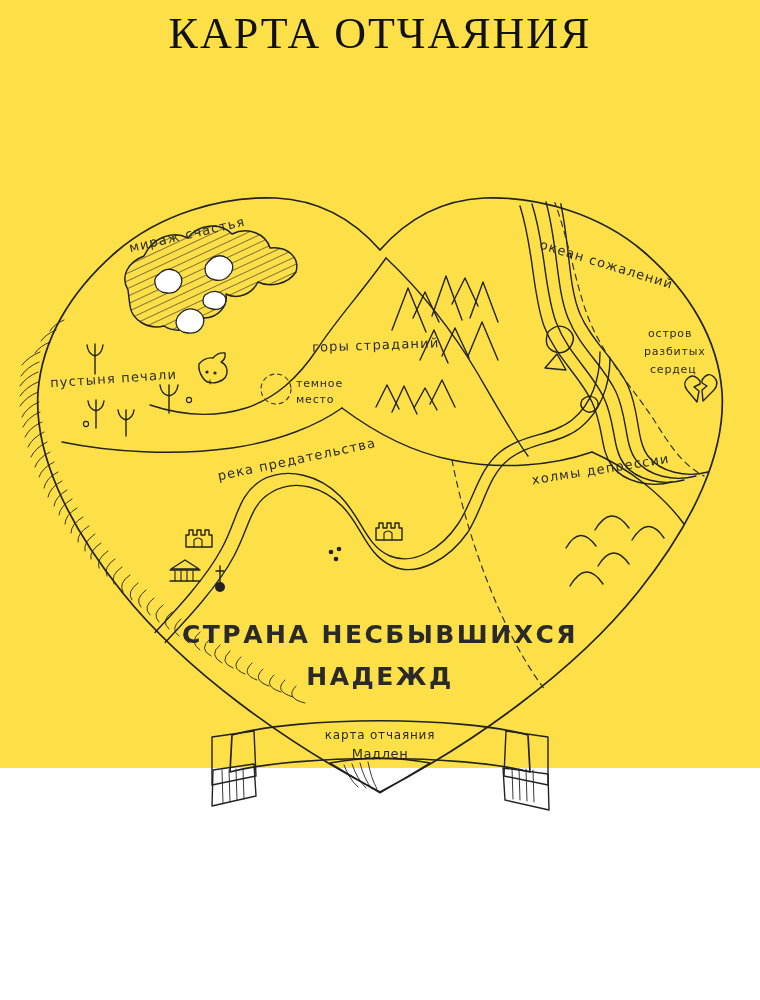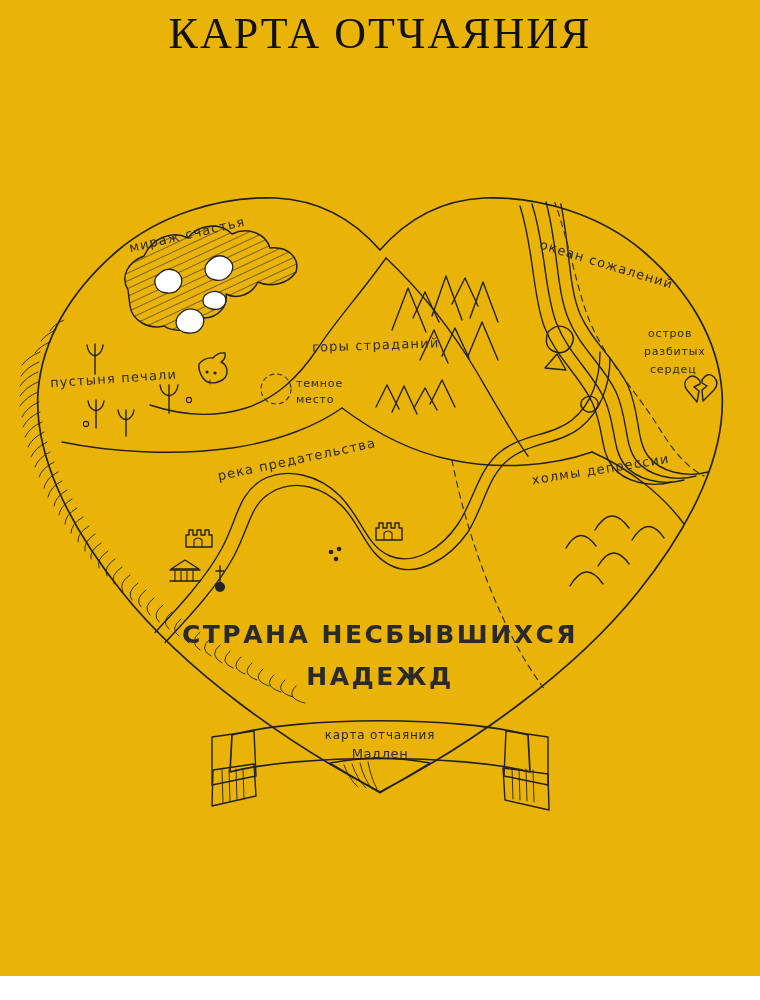--- a/index.html
+++ b/index.html
@@ -2,21 +2,21 @@
 <html><head>
 <meta charset="utf-8">
 <title>Карта Отчаяния</title>
 <style>
   html,body{margin:0;padding:0;background:#ffffff;}
   body{
     width:760px;height:1000px;overflow:hidden;
     font-family:"Liberation Sans", sans-serif;
     color:#1a1a1a;
   }
-  #page{position:relative;width:760px;height:976px;background:#eab308;}
+  #page{position:relative;width:760px;height:768px;background:#fde047;}
 
   #title{
     position:absolute;left:0;top:8px;width:760px;
     text-align:center;
     font-family:"Liberation Serif","DejaVu Serif",serif;
     font-size:44px;
     letter-spacing:2px;
     color:#111111;
     white-space:nowrap;
   }

